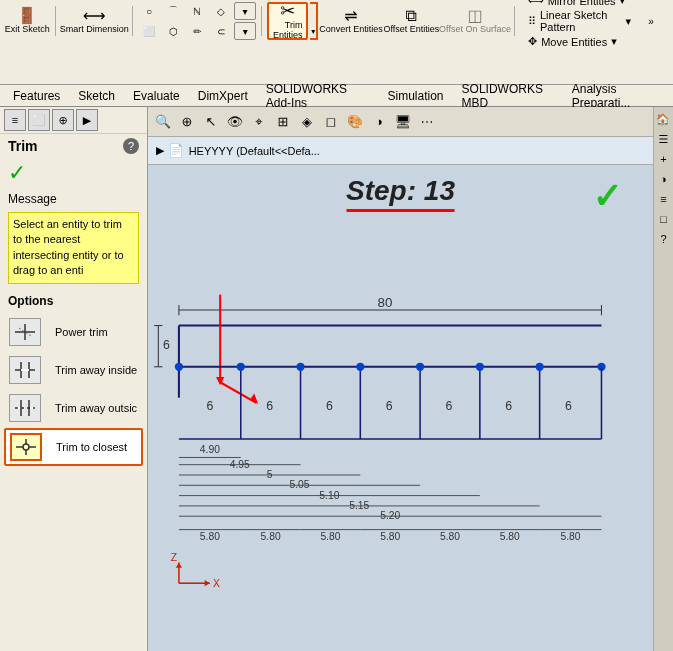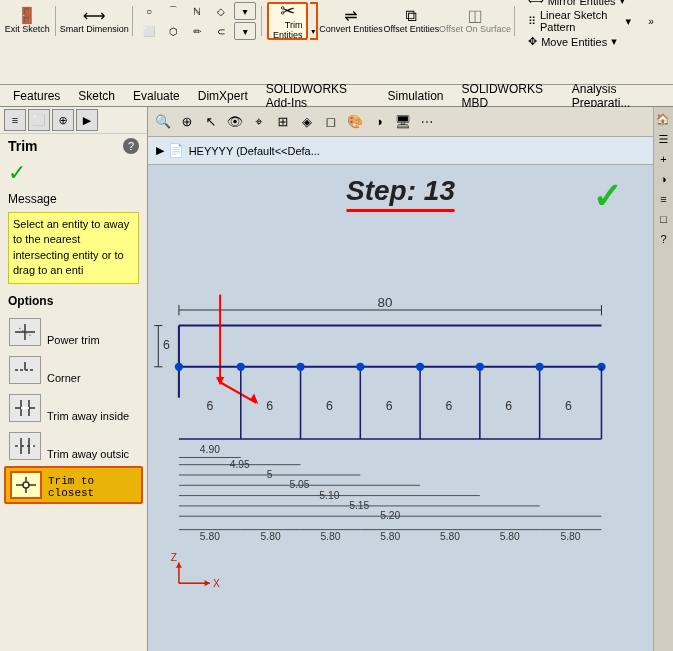--- a/index.html
+++ b/index.html
@@ -24,26 +24,26 @@
     .menu-item { padding: 2px 8px; font-size: 12px; cursor: pointer; border: 1px solid transparent; }
 
     
     .main { display: flex; height: calc(651px - 107px); }
 
     
     .left-panel { width: 148px; background: #f0ece0; border-right: 1px solid #999; display: flex; flex-direction: column; overflow: hidden; }
     .message-box { background: #ffff88; border: 1px solid #cccc00; margin: 4px 8px; padding: 4px; font-size: 11px; line-height: 1.4; }
 
     .options-list { display: flex; flex-direction: column; gap: 2px; padding: 4px 4px; }
-    .option-item { display: flex; align-items: flex-end; gap: 6px; padding: 3px 4px; cursor: pointer; border: 1px solid transparent; border-radius: 2px; }
+    .option-item { display: flex; align-items: center; gap: 14px; padding: 3px 4px; cursor: pointer; border: 1px solid transparent; border-radius: 2px; }
     .option-icon { width: 32px; height: 28px; border: 1px solid #999; background: #e8e8e8; display: flex; align-items: center; justify-content: center; font-size: 14px; flex-shrink: 0; }
     .option-icon.active-icon { border: 2px solid #e05000; background: #ffffc0; }
     .option-label { font-size: 11px; }
 
-    .trim-closest { border: 2px solid #e05000; background: #eab308; font-family: Liberation Mono, monospace; }
+    .trim-closest { border: 2px solid #e05000; background: #ffffff; }
 
     
     .canvas-toolbar { height: 30px; background: #e0dcd0; border-bottom: 1px solid #aaa; display: flex; align-items: center; padding: 0 4px; gap: 2px; }
     .canvas-tool-btn { width: 22px; height: 22px; display: flex; align-items: center; justify-content: center; border: 1px solid transparent; border-radius: 2px; cursor: pointer; font-size: 13px; }
 
     
     .tree-area { height: 28px; background: #dde8f0; border-bottom: 1px solid #aaa; display: flex; align-items: center; padding: 0 8px; font-size: 11px; gap: 4px; }
 
     
     .right-sidebar { width: 20px; background: #d0ccc0; border-left: 1px solid #aaa; display: flex; flex-direction: column; align-items: center; padding: 4px 0; gap: 4px; }
@@ -189,47 +189,38 @@
         <span>?</span>
       </div>
     </div>
 
     <div style="display:flex;align-items:center;padding:2px 8px;">
       <span style="color:#00aa00;font-size:22px;cursor:pointer;">✓</span>
     </div>
 
     <div style="font-weight:normal;font-size:12px;padding:4px 8px 2px;">Message</div>
     <div class="message-box">
-      <span>Select an entity to away to the nearest intersecting entity or to drag to an enti</span>
+      <span>Select an entity to trim to the nearest intersecting entity or to drag to an enti</span>
     </div>
 
     <div style="font-weight:bold;font-size:12px;padding:6px 8px 2px;">Options</div>
 
     <div class="options-list">
 
       <div class="option-item">
         <div class="option-icon">
           <svg width="28" height="24" viewBox="0 0 28 24">
             <line x1="4" y1="12" x2="24" y2="12" stroke="#333" stroke-width="1.5"></line>
             <line x1="14" y1="4" x2="14" y2="20" stroke="#333" stroke-width="1.5"></line>
             <line x1="8" y1="8" x2="20" y2="16" stroke="#666" stroke-width="1" stroke-dasharray="2,2"></line>
           </svg>
         </div>
         <span class="option-label">Power trim</span>
       </div>
 
-      <div class="option-item">
-        <div class="option-icon">
-          <svg width="28" height="24" viewBox="0 0 28 24">
-            <line x1="4" y1="12" x2="24" y2="12" stroke="#333" stroke-width="1.5" stroke-dasharray="3,2"></line>
-            <line x1="14" y1="4" x2="14" y2="12" stroke="#333" stroke-width="1.5"></line>
-          </svg>
-        </div>
-        <span class="option-label">Corner</span>
-      </div>
 
       <div class="option-item">
         <div class="option-icon">
           <svg width="28" height="24" viewBox="0 0 28 24">
             <line x1="4" y1="12" x2="24" y2="12" stroke="#333" stroke-width="1.5"></line>
             <line x1="10" y1="4" x2="10" y2="20" stroke="#333" stroke-width="1.5"></line>
             <line x1="18" y1="4" x2="18" y2="20" stroke="#333" stroke-width="1.5"></line>
             <line x1="10" y1="12" x2="18" y2="12" stroke="#fff" stroke-width="2"></line>
           </svg>
         </div>

